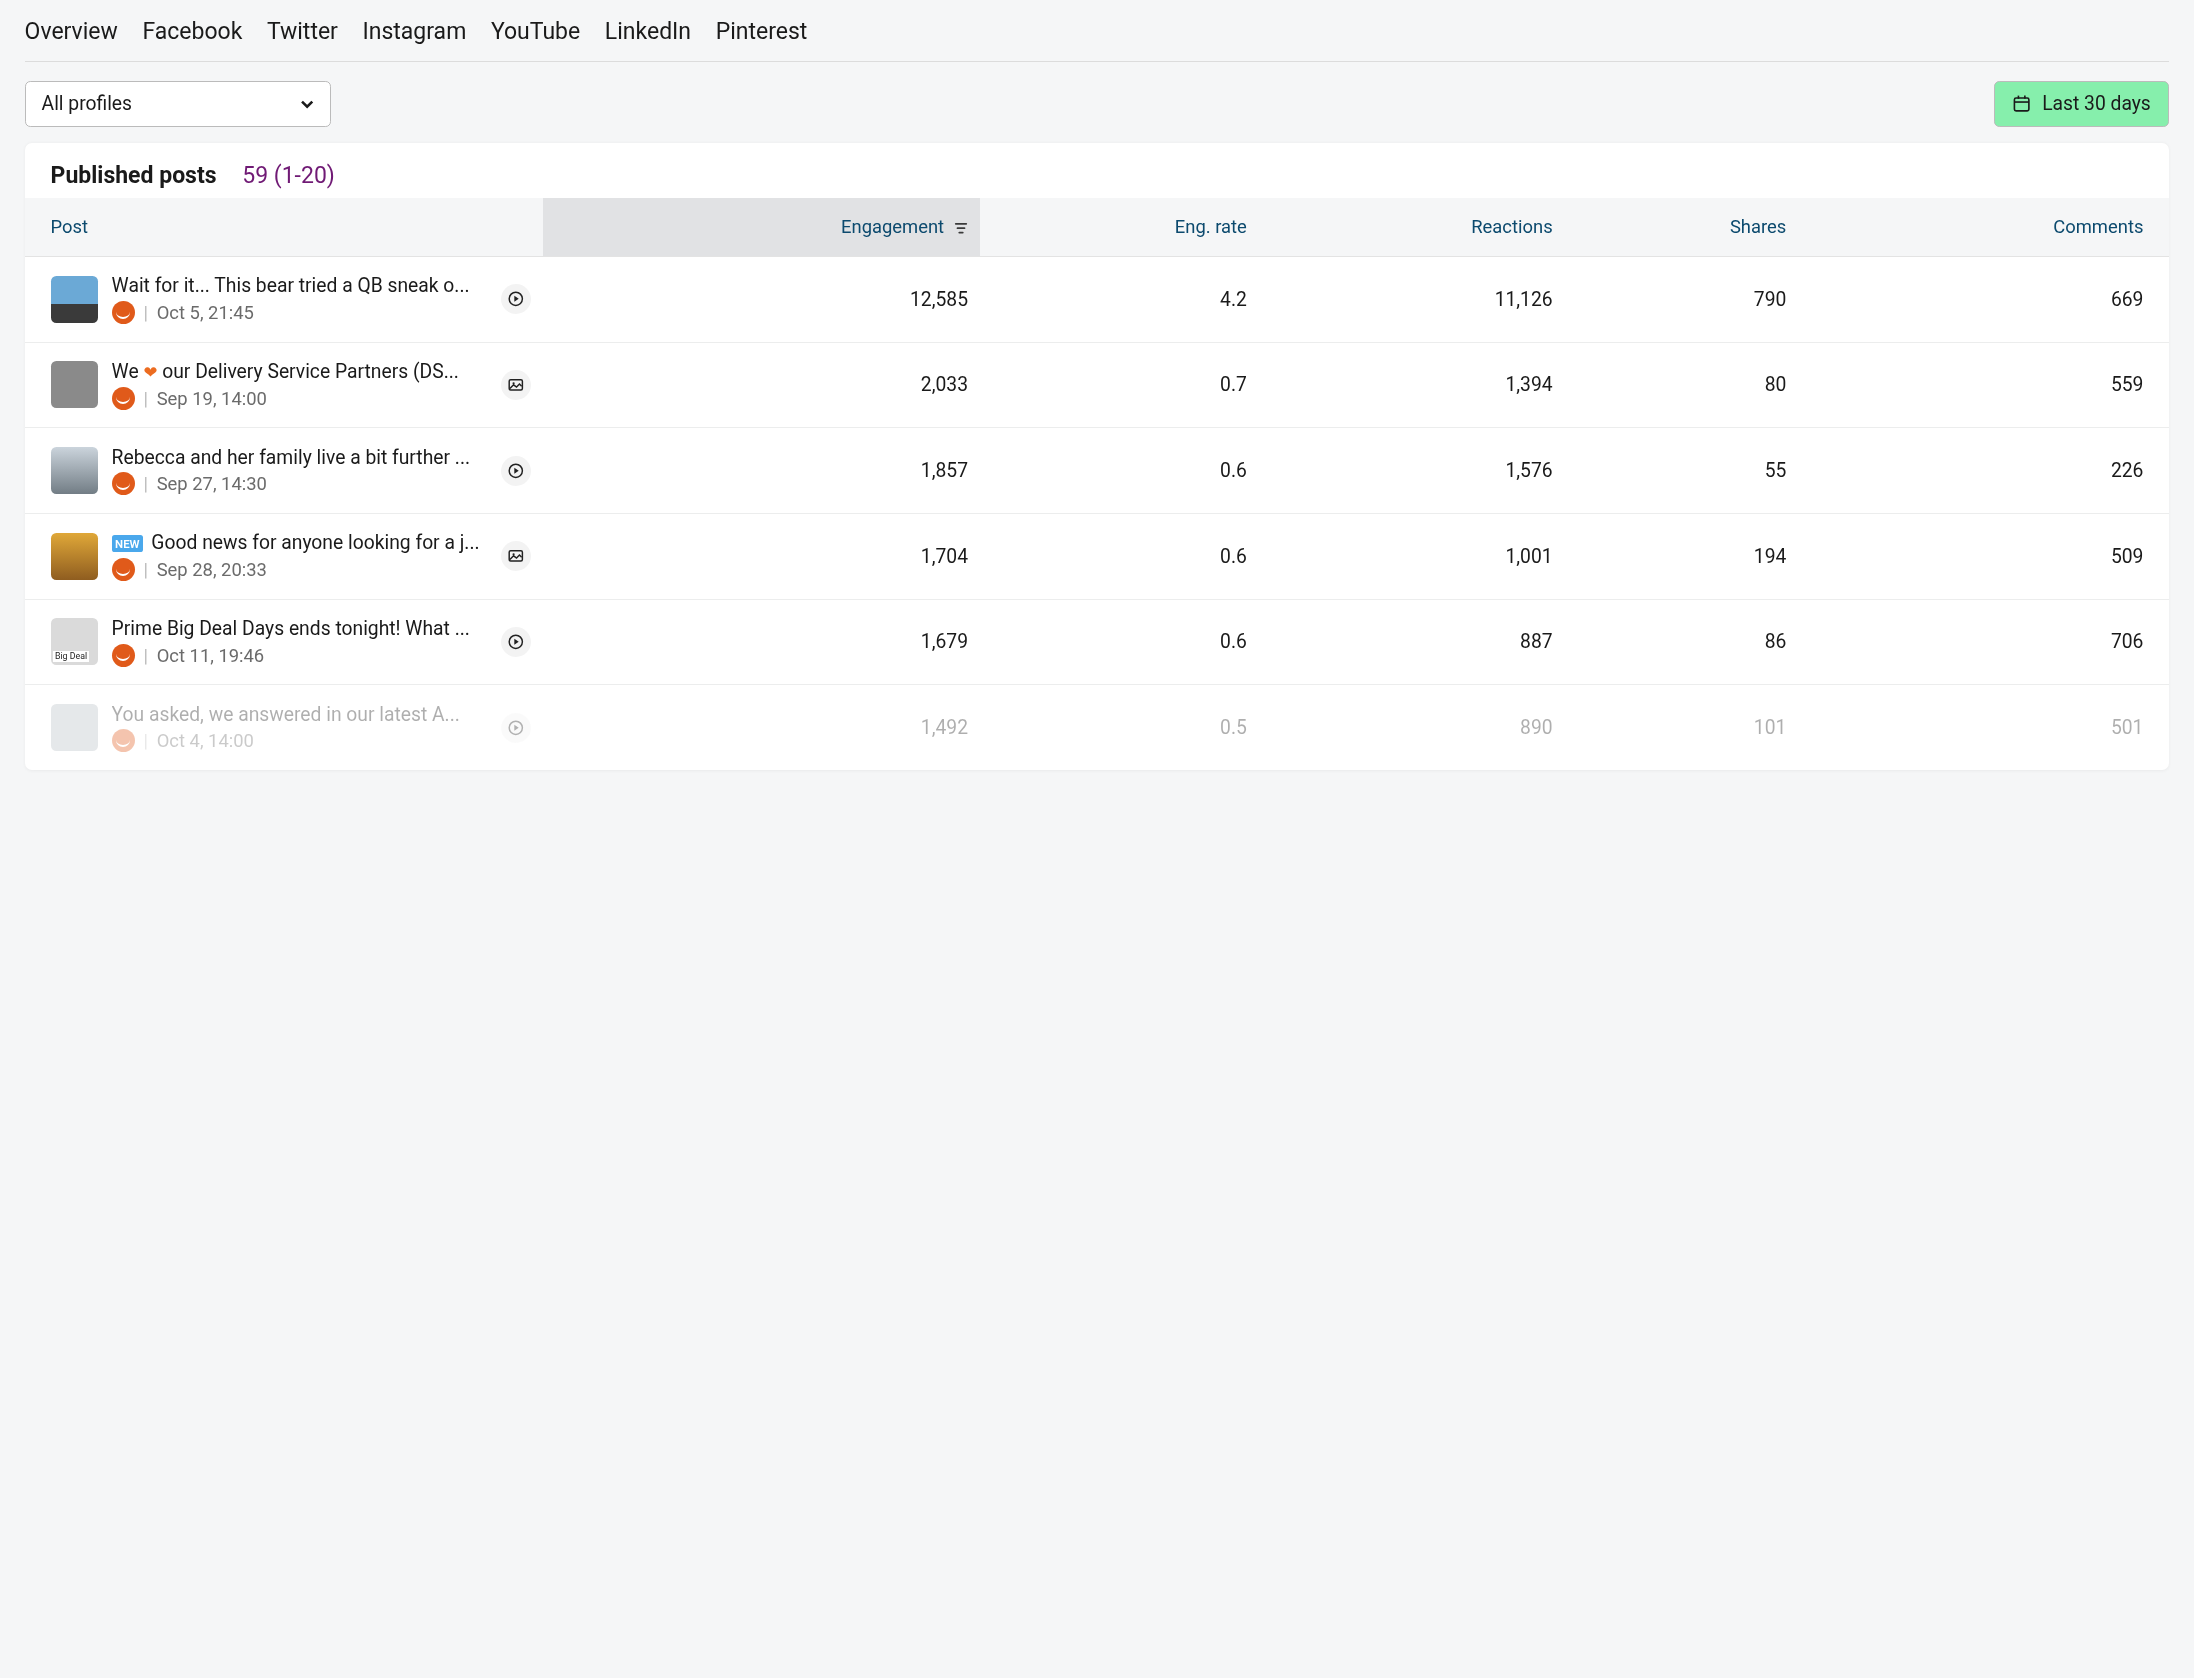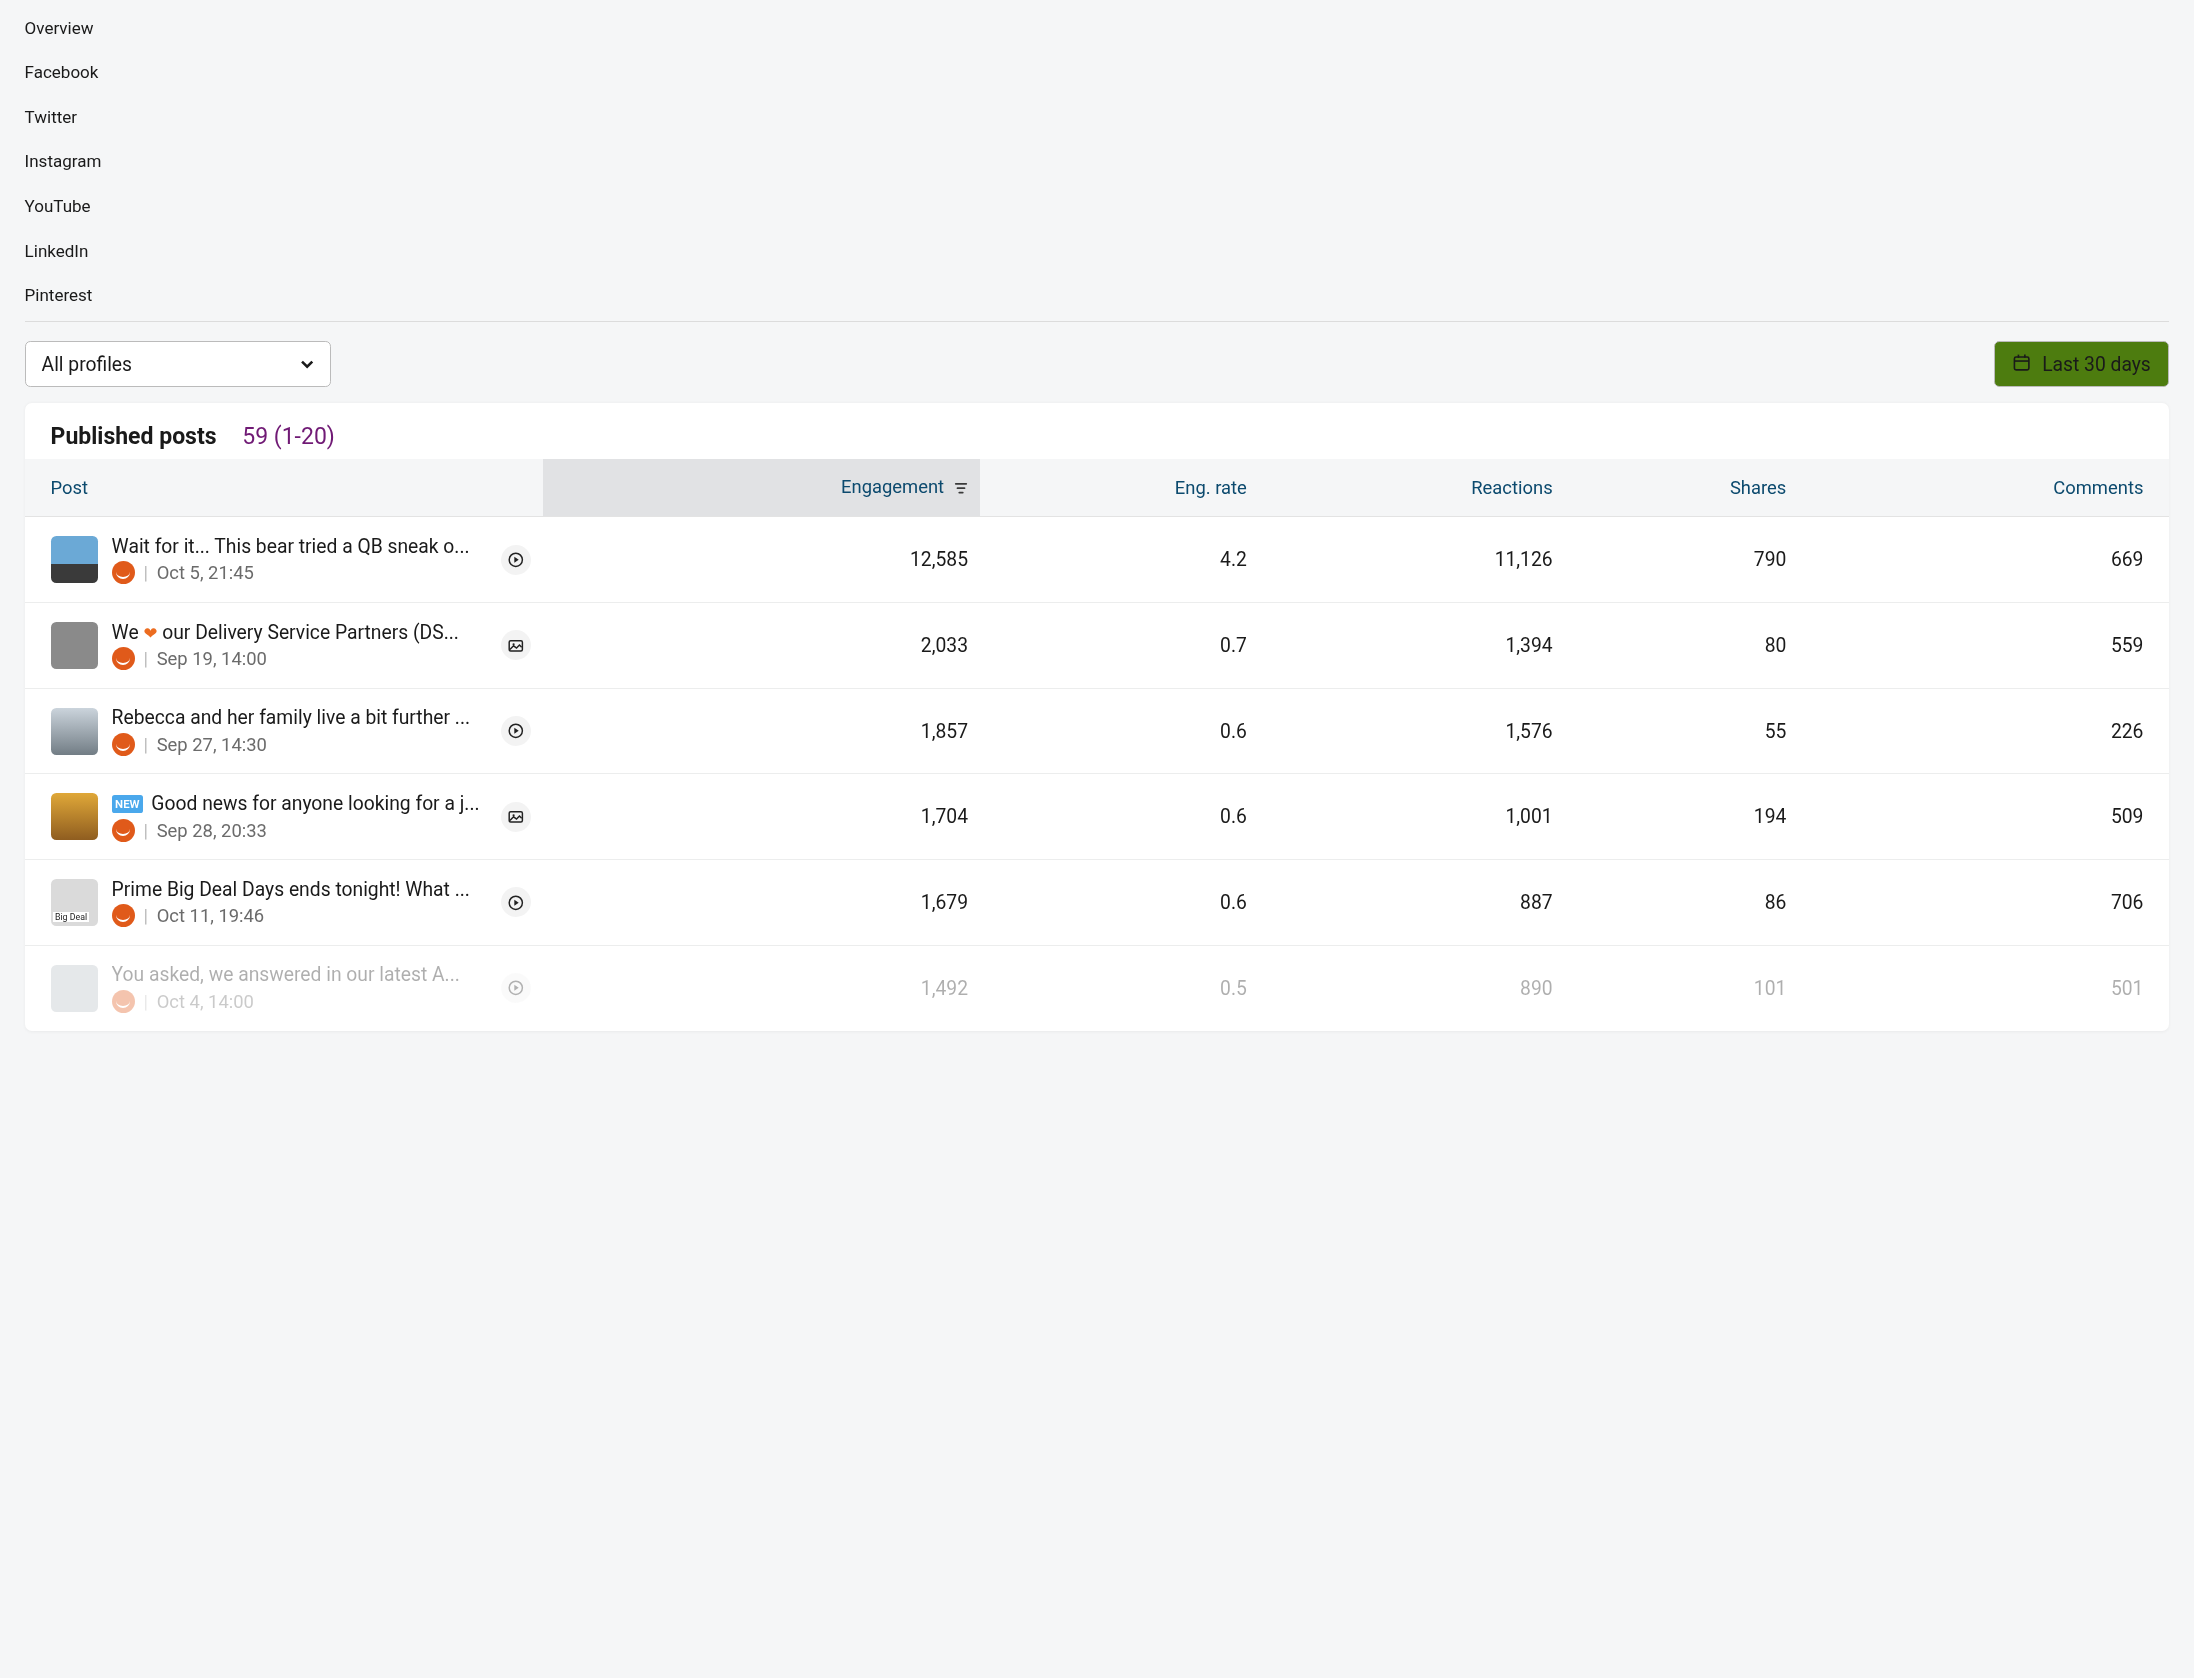--- a/index.html
+++ b/index.html
@@ -8,22 +8,21 @@
   background: #f5f6f7;
   color: #1a1a1a;
   padding: 17.6px 24.6px;
   font-size: 18.4px;
 }
 .tabs-top {
   display: flex;
   gap: 24.6px;
   padding-bottom: 16px;
   border-bottom: 0.9px solid #dcdcdc;
-  font-size: 17px;
-  flex-direction: column;
+  font-size: 23px;
 }
 .tabs-top a {
   color: #1a1a1a;
   text-decoration: none;
   cursor: pointer;
 }
 .toolbar {
   display: flex;
   justify-content: space-between;
   align-items: center;
@@ -66,22 +65,23 @@
 .seg-tabs button:last-child { border-right: none; }
 .seg-tabs button.active {
   background: #cbe4fb;
   color: #0066cc;
   border: 1.3px solid #4a8fce;
   border-radius: 5.3px;
   margin: -0.9px;
 }
 .date-select {
   display: flex;
+  align-items: center;
   gap: 10.5px;
-  background: #4d7c0f;
+  background: #86efac;
   border: 0.9px solid #bbb;
   border-radius: 5.3px;
   padding: 10.5px 17.6px;
   font-size: 19.3px;
   cursor: pointer;
 }
 .calendar-svg { width: 19.3px; height: 19.3px; stroke: #1a1a1a; stroke-width: 2; fill: none; }
 .chev { width: 12.3px; height: 12.3px; stroke: #1a1a1a; stroke-width: 2.5; fill: none; }
 .card {
   background: #fff;

